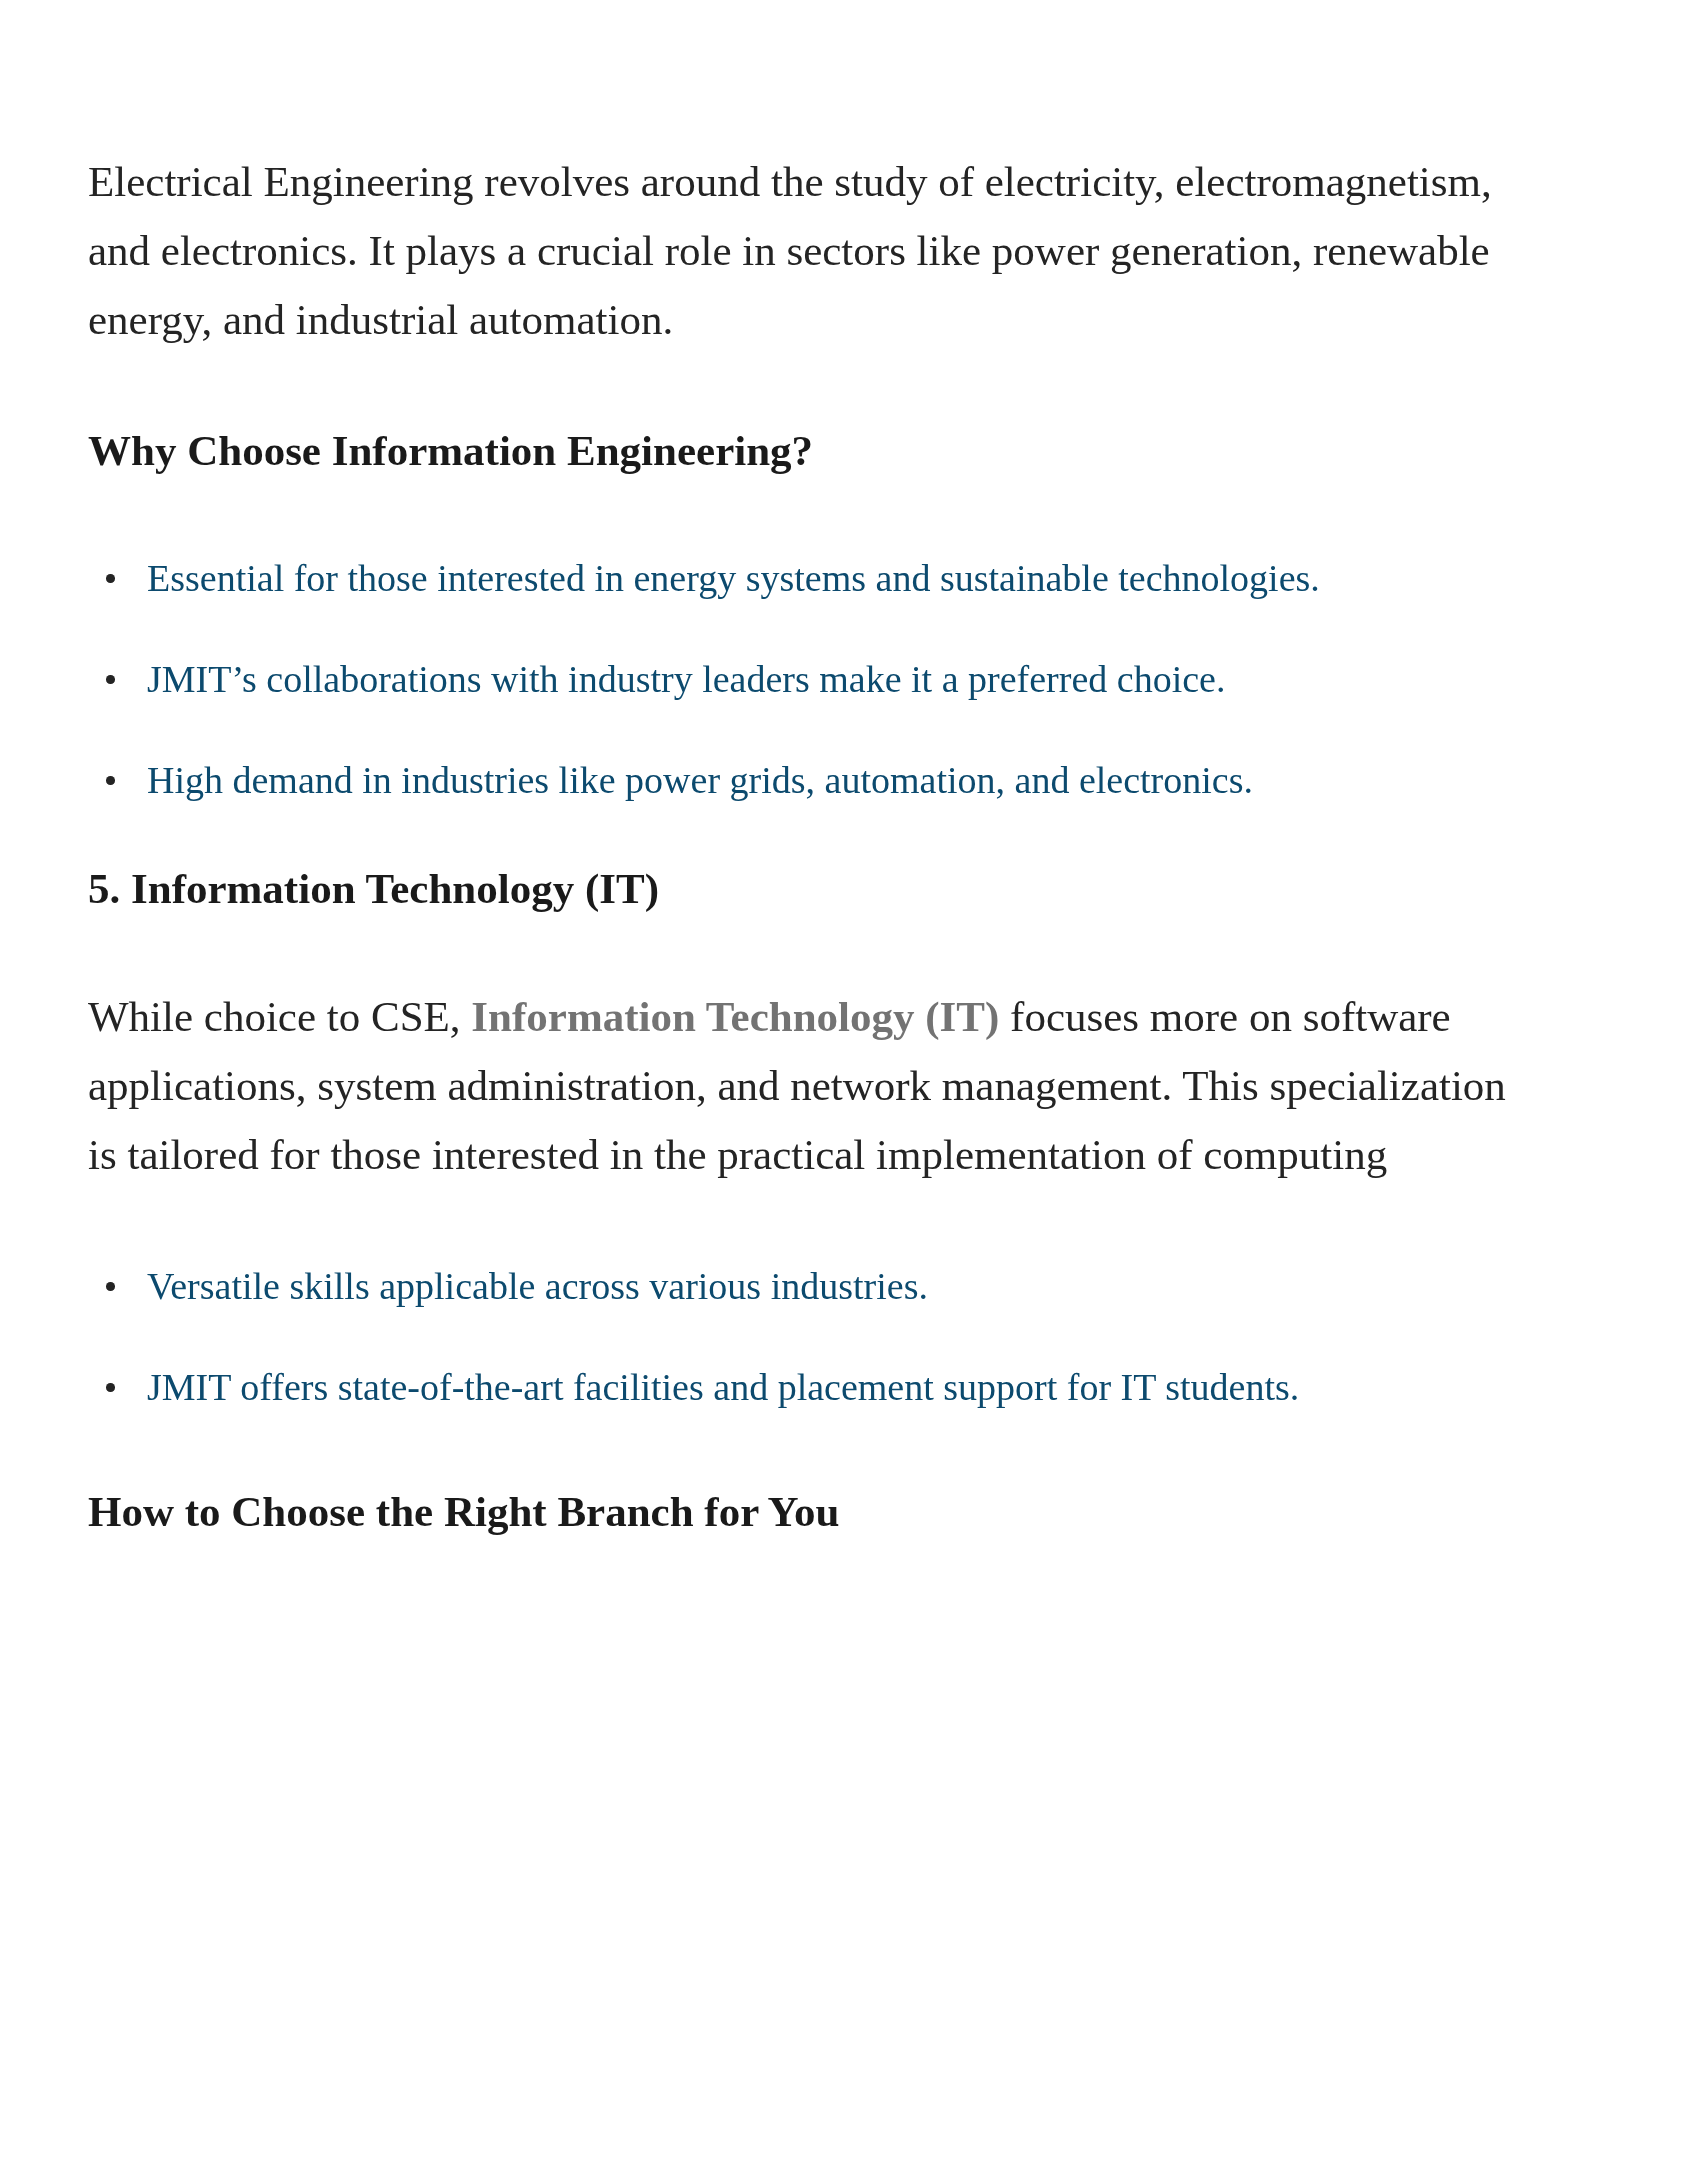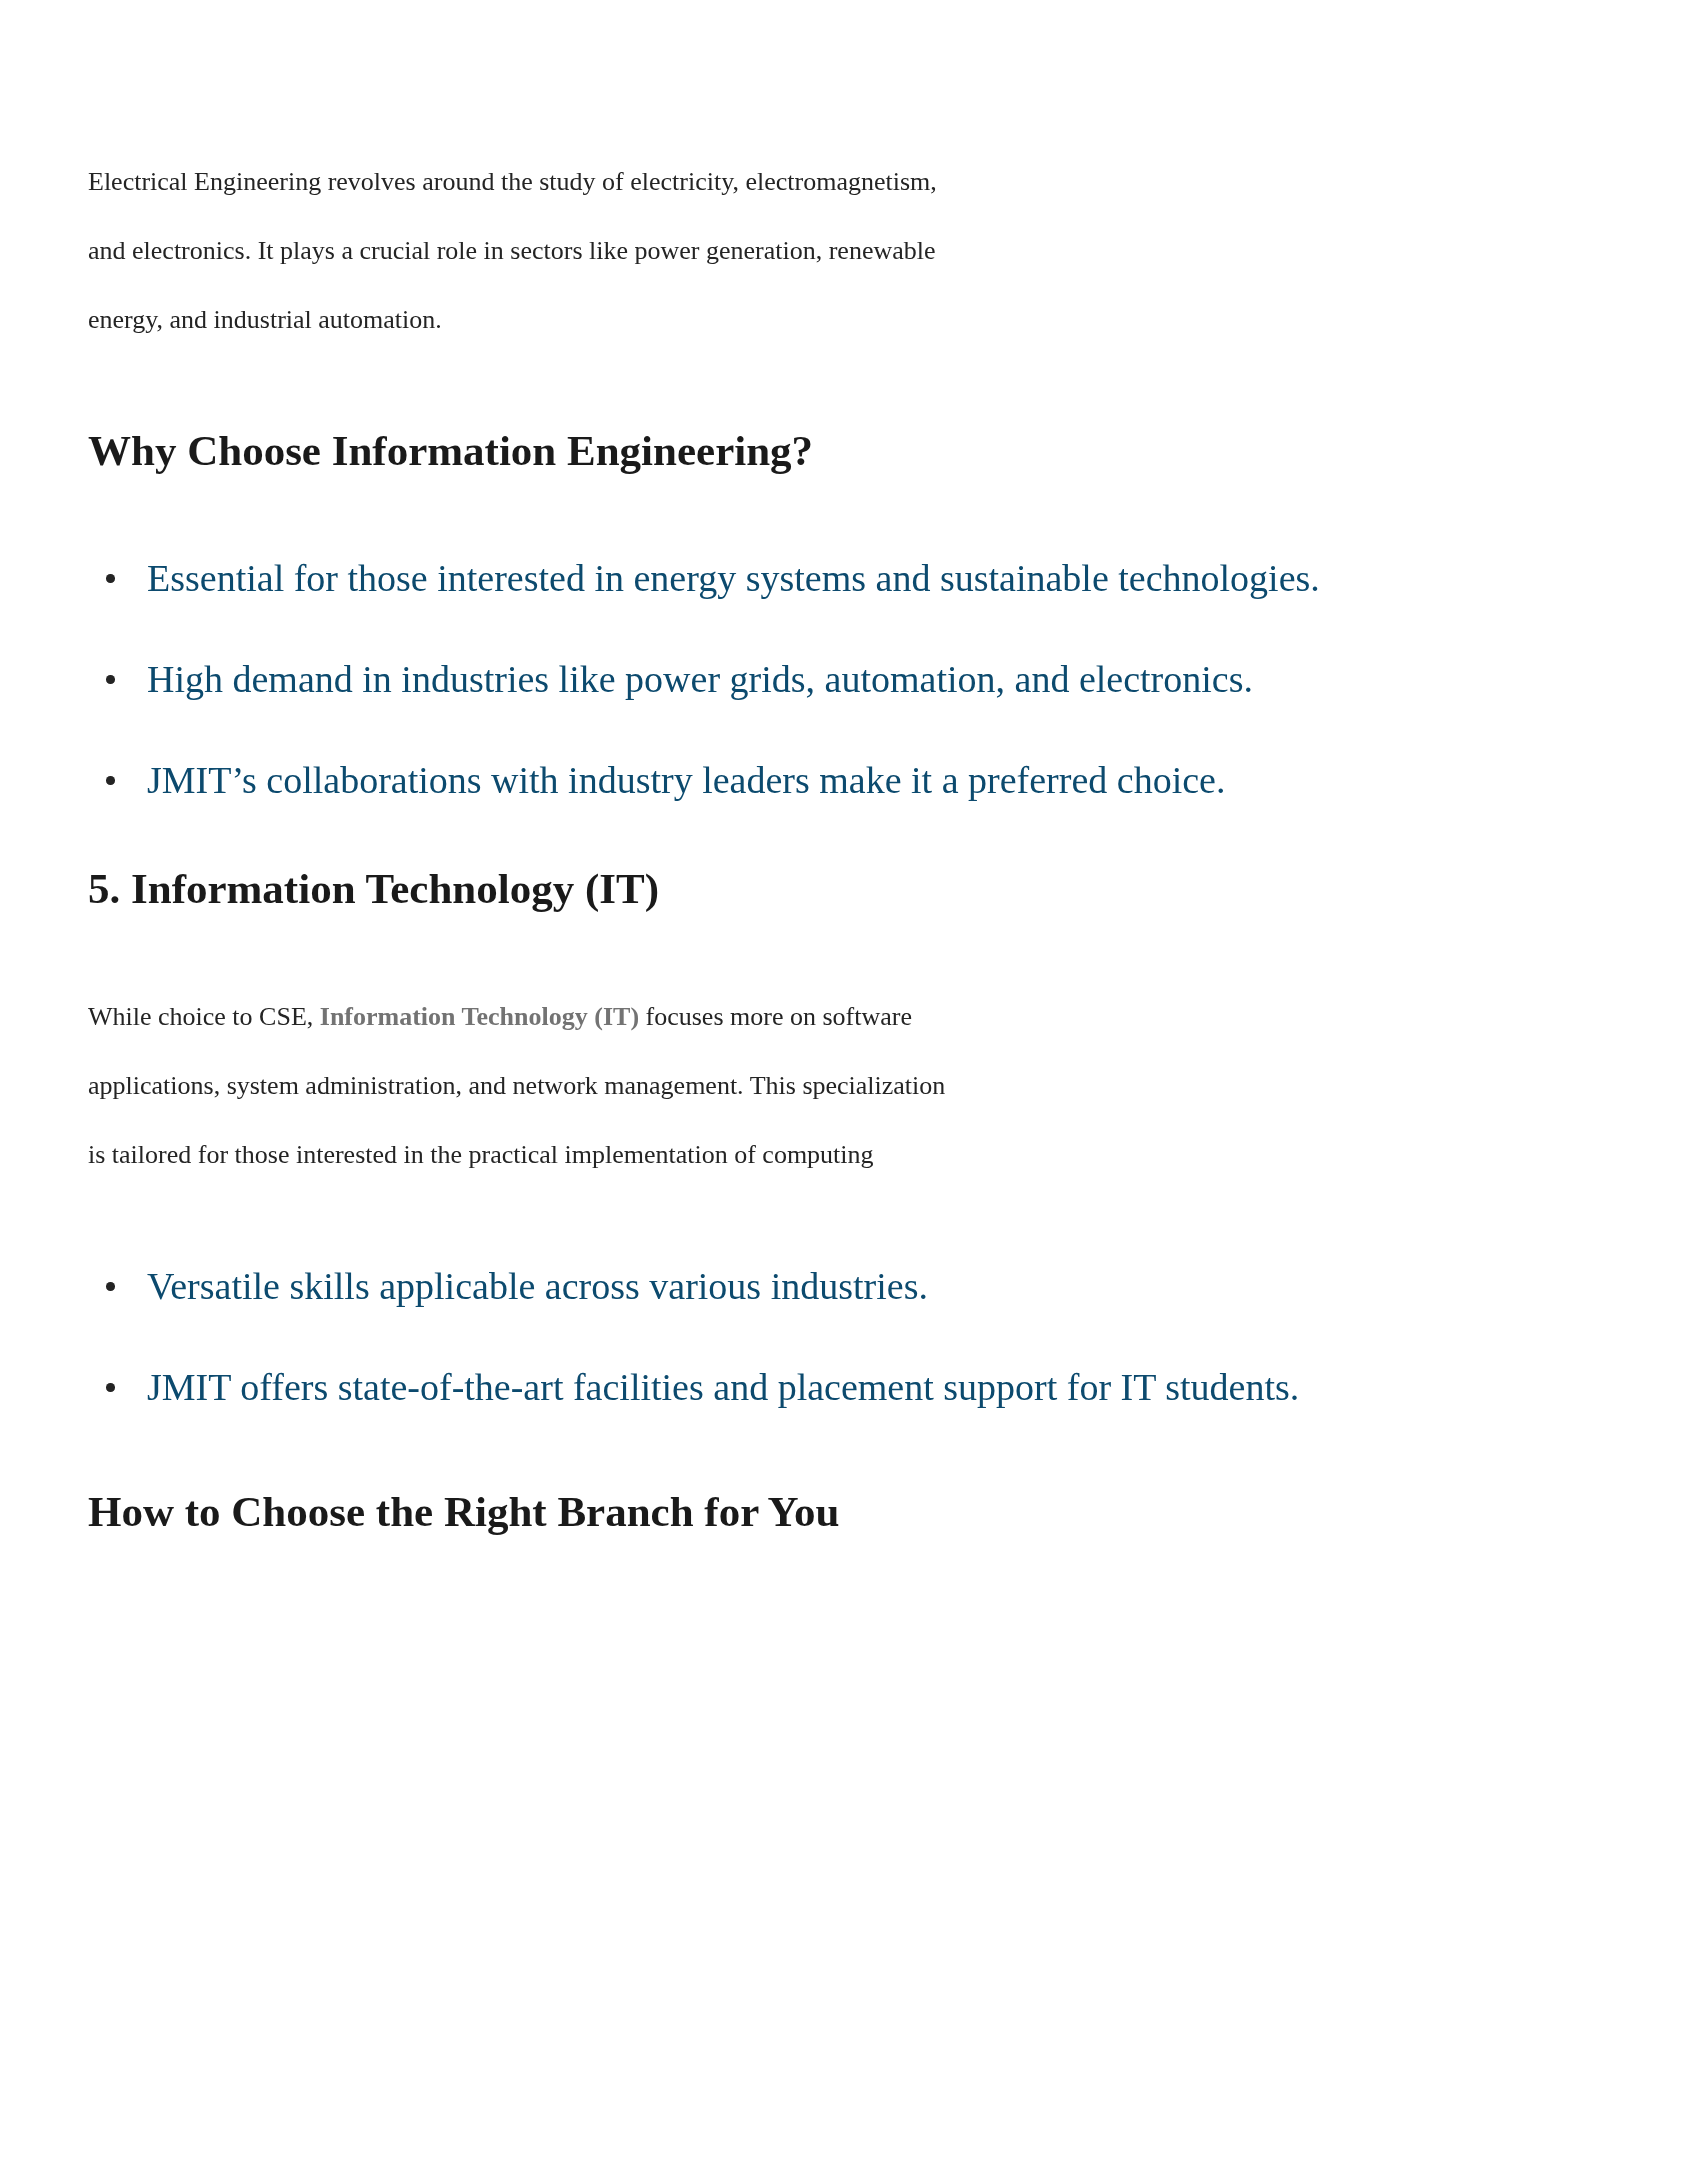--- a/index.html
+++ b/index.html
@@ -15,21 +15,21 @@
     display: flex;
     flex-direction: column;
     padding: 147px 99px 0 88px;
     overflow: hidden;
     font-family: "Liberation Serif", "DejaVu Serif", serif;
     color: #242424;
   }
   .para { margin: 0; }
   .para .line {
     display: block;
-    font-size: 26px;
+    font-size: 43px;
     line-height: 69px;
     white-space: nowrap;
     color: #242424;
   }
   .bold-run { font-weight: bold; color: #737373; }
   h2 {
     margin: 0;
     font-size: 43px;
     line-height: 61px;
     font-weight: bold;
@@ -80,25 +80,25 @@
 
     <h2 class="h-why-ee">Why Choose Information Engineering?</h2>
 
     <ul class="bullets">
       <li>
         <span class="dot"></span>
         <span>Essential for those interested in energy systems and sustainable technologies.</span>
       </li>
       <li>
         <span class="dot"></span>
-        <span>High demand in industries like power grids, automation, and electronics.</span>
+        <span>JMIT’s collaborations with industry leaders make it a preferred choice.</span>
       </li>
       <li>
         <span class="dot"></span>
-        <span>JMIT’s collaborations with industry leaders make it a preferred choice.</span>
+        <span>High demand in industries like power grids, automation, and electronics.</span>
       </li>
     </ul>
 
     <h2 class="h-it">5. Information Technology (IT)</h2>
 
     <p class="para p-it">
       <span class="line"><span>While choice to CSE, </span><span class="bold-run">Information Technology (IT)</span><span> focuses more on software</span></span>
       <span class="line">applications, system administration, and network management. This specialization</span>
       <span class="line">is tailored for those interested in the practical implementation of computing</span>
     </p>

